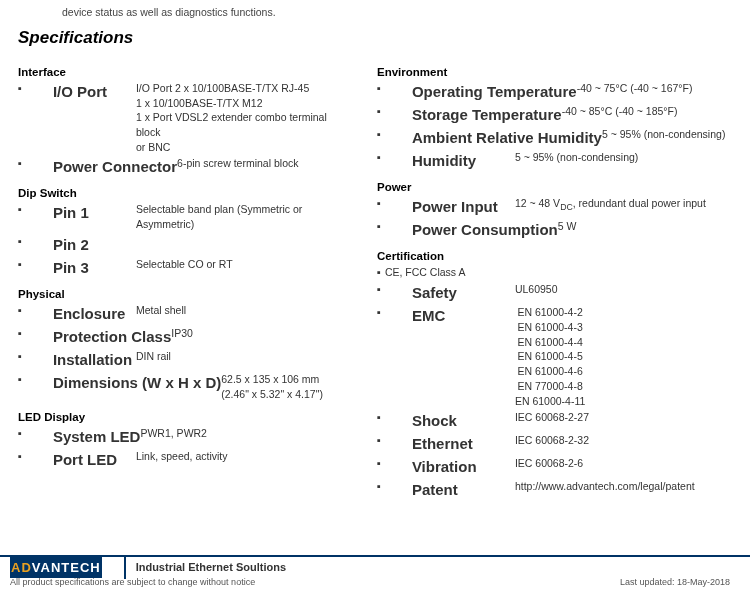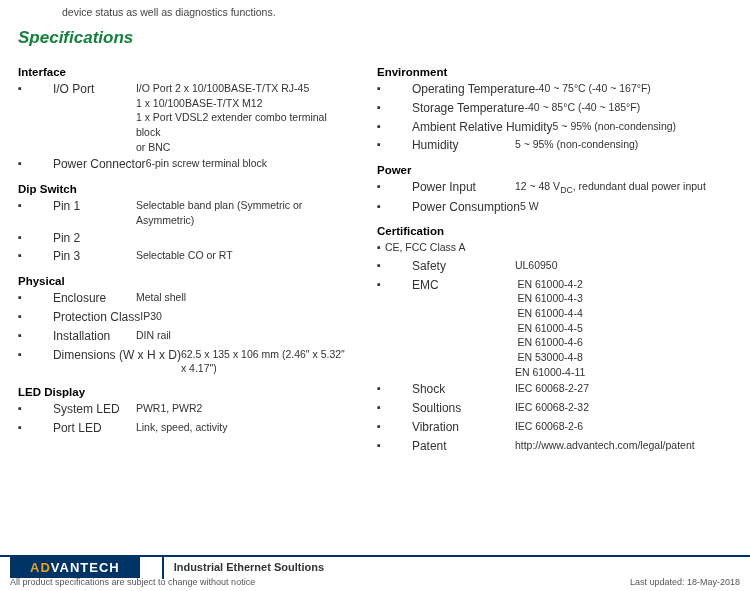--- a/index.html
+++ b/index.html
@@ -18,21 +18,21 @@
       color: #444;
       border-bottom: none;
       margin-left: 44px;
     }
     .specs-container {
       padding: 2px 18px 10px 18px;
     }
     h2.specs-title {
       font-size: 17px;
       font-weight: bold;
-      color: #15803d;
+      color: #000000;
       margin-bottom: 8px;
       font-style: italic;
     }
     .two-col {
       display: flex;
       gap: 12px;
     }
     .col-left {
       width: 48%;
       padding-right: 10px;
@@ -54,22 +54,22 @@
       align-items: flex-start;
     }
     .spec-row .bullet {
       color: #333;
       margin-right: 4px;
       flex-shrink: 0;
       font-size: 11px;
       line-height: 1.4;
     }
     .spec-label {
-      font-weight: normal;
-      font-size: 12px;
+      font-weight: bold;
+      font-size: 15px;
       min-width: 110px;
       flex-shrink: 0;
       line-height: 1.4;
       padding-left: 27px;
     }
     .spec-value {
       font-size: 10.5px;
       line-height: 1.4;
       color: #333;
     }
@@ -95,21 +95,21 @@
     .footer-logo {
       display: flex;
       align-items: center;
       margin-right: 12px;
     }
     .logo-box {
       background: #003366;
       color: #fff;
       font-weight: bold;
       font-size: 13px;
-      padding: 3px 20px;
+      padding: 3px 1px;
       letter-spacing: 1px;
     }
     .logo-box .logo-ad {
       color: #e8a020;
     }
     .footer-divider {
       width: 2px;
       background: #003366;
       height: 24px;
       margin: 0 10px;
@@ -125,21 +125,21 @@
       position: absolute;
       bottom: 4px;
       left: 10px;
       text-align: right;
     }
     .footer-date {
       font-size: 9px;
       color: #555;
       position: absolute;
       bottom: 4px;
-      right: 10px;
+      right: 20px;
     }
     .footer-top-row {
       display: flex;
       align-items: center;
       width: 100%;
       padding-bottom: 14px;
     }
     .emc-list {
       margin-left: 0;
     }
@@ -280,32 +280,32 @@
       </div>
       <div class="spec-row">
         <span class="bullet">▪</span>
         <span class="spec-label">EMC</span>
         <span class="spec-value emc-list">
           <span class="emc-item">EN 61000-4-2</span>
           <span class="emc-item">EN 61000-4-3</span>
           <span class="emc-item">EN 61000-4-4</span>
           <span class="emc-item">EN 61000-4-5</span>
           <span class="emc-item">EN 61000-4-6</span>
-          <span class="emc-item">EN 53000-4-8</span>
+          <span class="emc-item">EN 77000-4-8</span>
           <span class="emc-item">EN 61000-4-11</span>
         </span>
       </div>
       <div class="spec-row">
         <span class="bullet">▪</span>
         <span class="spec-label">Shock</span>
         <span class="spec-value">IEC 60068-2-27</span>
       </div>
       <div class="spec-row">
         <span class="bullet">▪</span>
-        <span class="spec-label">Soultions</span>
+        <span class="spec-label">Ethernet</span>
         <span class="spec-value">IEC 60068-2-32</span>
       </div>
       <div class="spec-row">
         <span class="bullet">▪</span>
         <span class="spec-label">Vibration</span>
         <span class="spec-value">IEC 60068-2-6</span>
       </div>
       <div class="spec-row">
         <span class="bullet">▪</span>
         <span class="spec-label">Patent</span>

